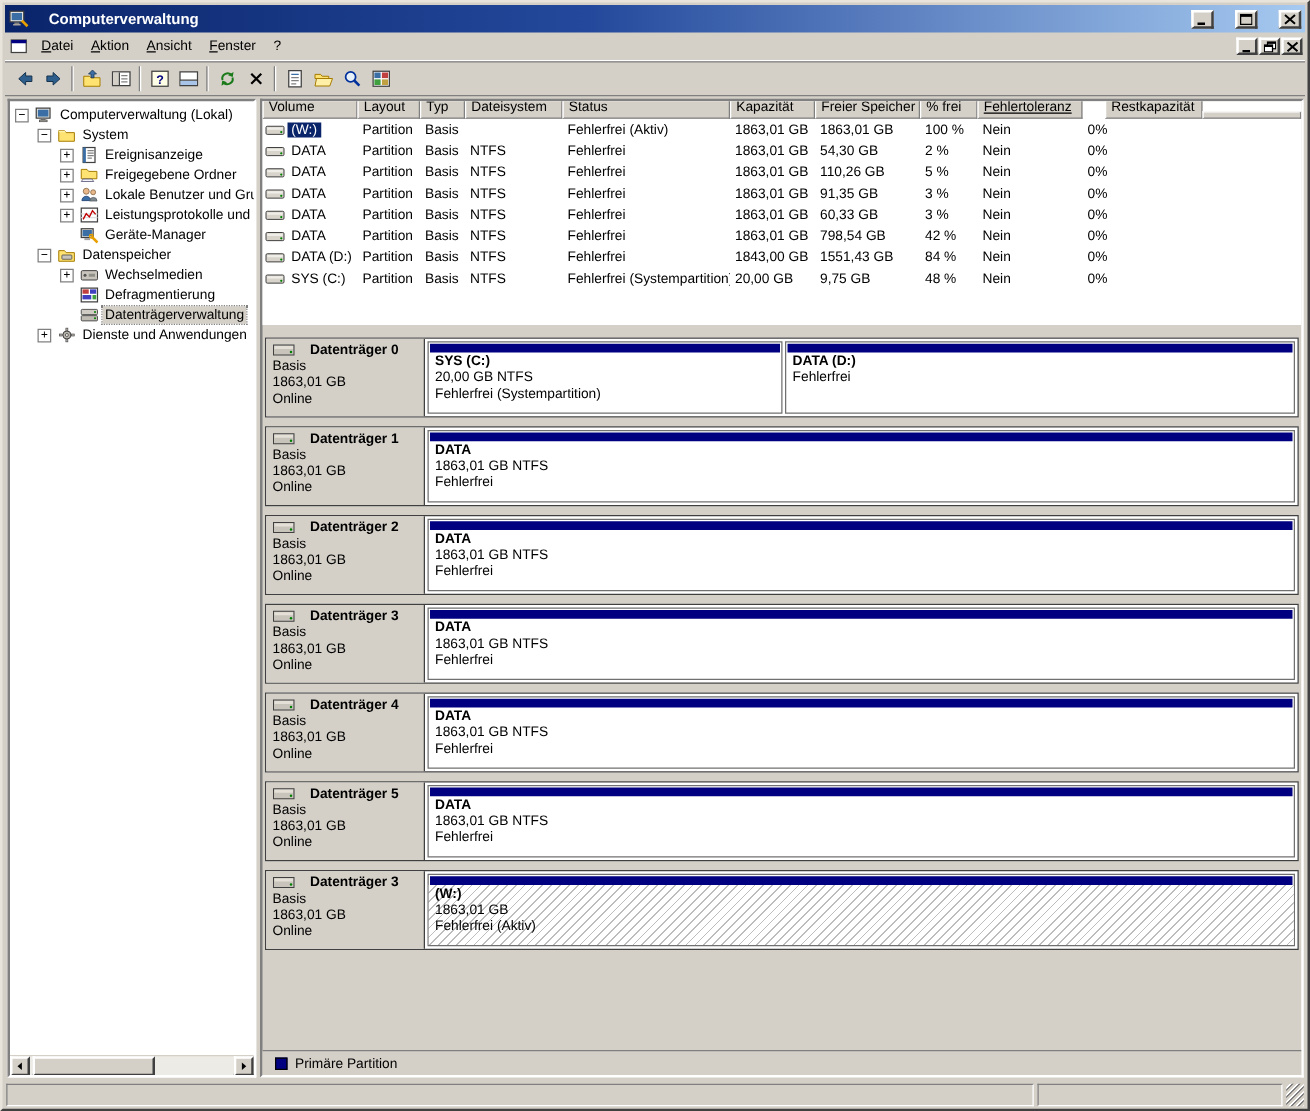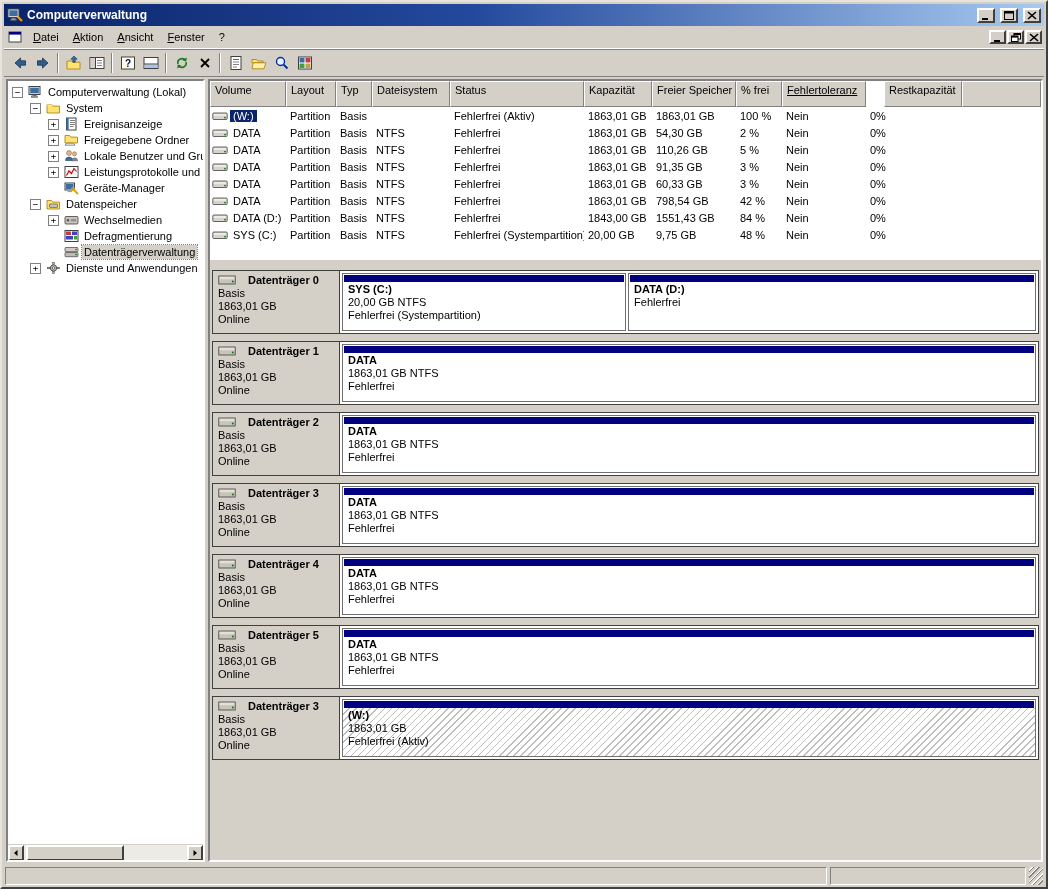--- a/index.html
+++ b/index.html
@@ -9,21 +9,21 @@
     font-family:"Liberation Sans","DejaVu Sans",sans-serif;
     font-size:11px; color:#000; background:#D4D0C8;
   }
   .window {
     width:1048px; height:889px; display:flex; flex-direction:column;
     background:#D4D0C8; border:2px solid; border-color:#E8E4DC #404040 #404040 #E8E4DC;
     padding:2px;
   }
   
   .titlebar {
-    height:22px; min-height:22px; display:flex; align-items:center; gap:4px;
+    height:22px; min-height:22px; display:flex; align-items:center; gap:16px;
     background:linear-gradient(90deg,#0A246A 0%,#24499C 45%,#A6CAF0 100%);
     padding:0 3px;
   }
   .title-text { flex:1; color:#fff; font-weight:bold; font-size:12px; white-space:nowrap; }
   .winbtn {
     width:18px; height:15px; padding:0; margin-left:1px;
     background:#D4D0C8; border:2px solid; border-color:#FFFFFF #404040 #404040 #FFFFFF;
     display:flex; align-items:center; justify-content:center; cursor:default;
   }
   .icon { display:inline-flex; align-items:center; justify-content:center; }
@@ -83,21 +83,21 @@
   .sb-thumb {
     position:absolute; left:2px; top:0; width:98px; height:16px;
     background:#D4D0C8; border:2px solid; border-color:#FFFFFF #404040 #404040 #FFFFFF;
   }
   
   .right-panel {
     flex:1; min-width:0; border:2px solid; border-color:#808080 #FFFFFF #FFFFFF #808080;
     display:flex; flex-direction:column; background:#D4D0C8;
   }
   .volume-pane { height:179px; min-height:179px; background:#fff; overflow:hidden; }
-  .lv-header { display:flex; height:26px; }
+  .lv-header { display:flex; height:14px;align-items:flex-end; }
   .lv-hcell {
     border:1px solid; border-color:#FFFFFF #808080 #808080 #FFFFFF;
     background:#D4D0C8; padding:2px 4px; white-space:nowrap; overflow:hidden;
   }
   .lv-row { display:flex; height:17px; align-items:center; }
   .lv-cell { padding:0 4px; white-space:nowrap; overflow:hidden; }
   .vol-cell { display:flex; align-items:center; gap:2px; padding:0 2px; }
   .vol-label { padding:0 3px; }
   .vol-label.selected { background:#0A246A; color:#fff; }
   .h-splitter { height:4px; min-height:4px; }
@@ -880,20 +880,24 @@
                 <div class="part-strip" style="background: rgb(0, 0, 128);"></div>
                 <div class="part-body">
                   <div class="part-title">(W:)</div>
                   <div>1863,01 GB</div>
                   <div>Fehlerfrei (Aktiv)</div>
                 </div>
               </div>
             </div>
           </div>
         </div>
+      <div class="legend-bar">
+        <span class="legend-swatch" style="background: rgb(0, 0, 128);"></span>
+        <span>Primäre Partition</span>
+      </div>
     </div>
 
   </div>
 
   <div class="statusbar">
     <div class="status-panel status-left"></div>
     <div class="status-panel status-right"></div>
     <div class="status-grip"></div>
   </div>
 

